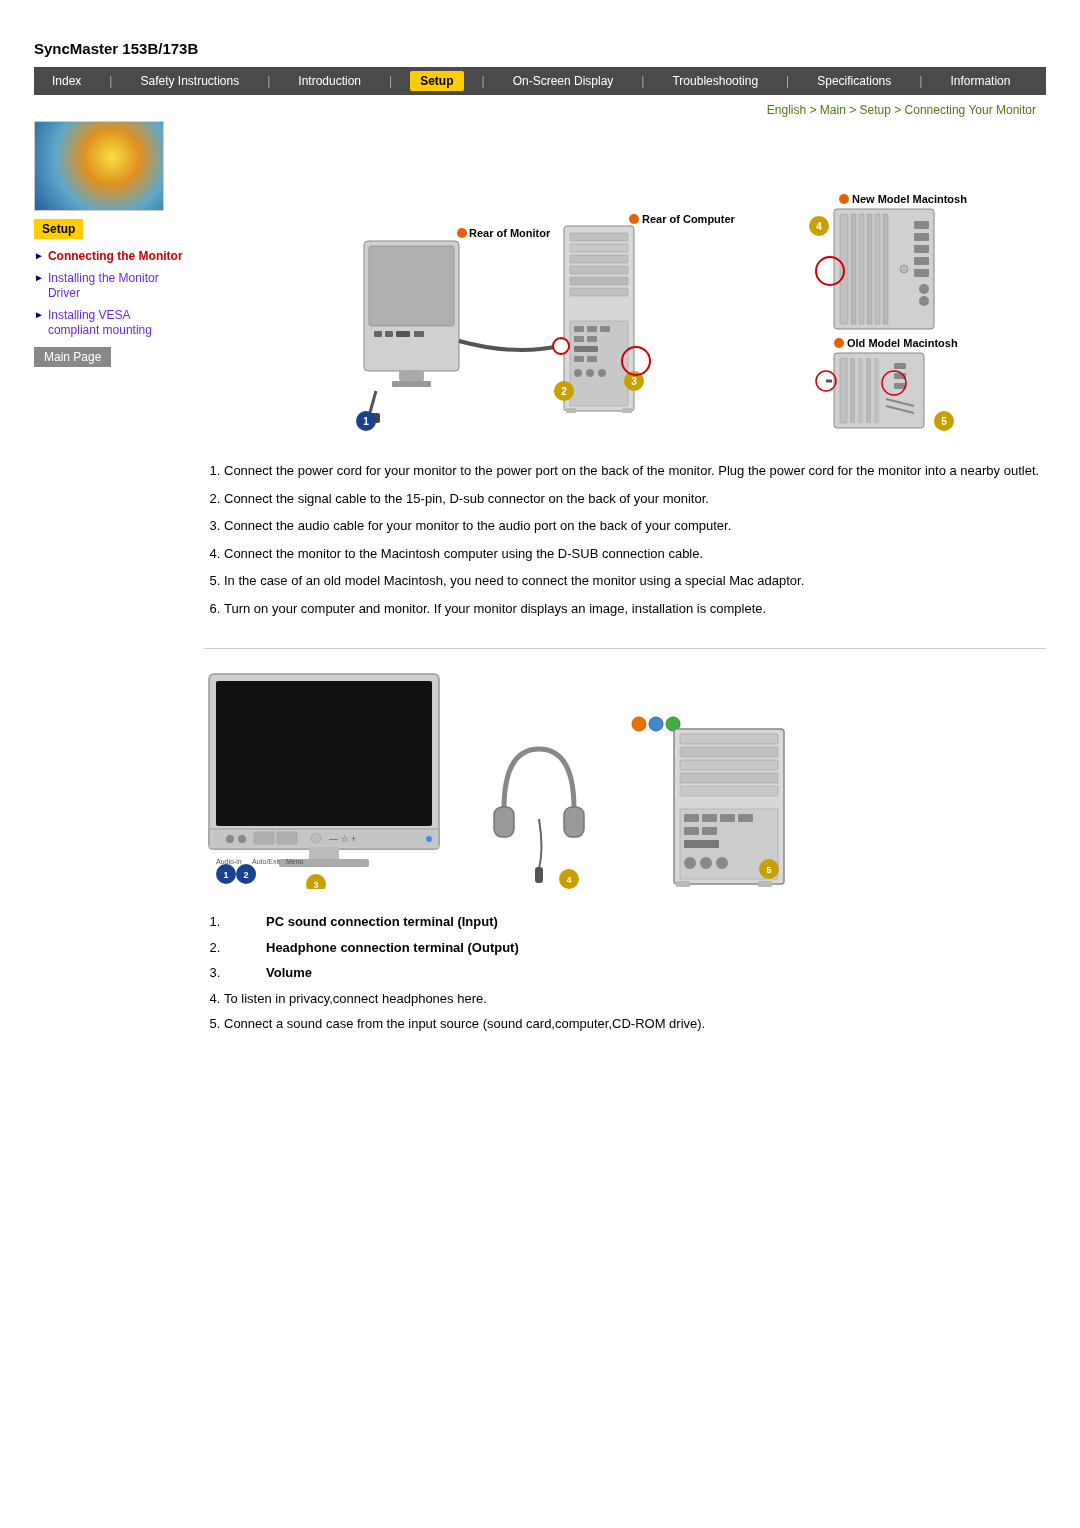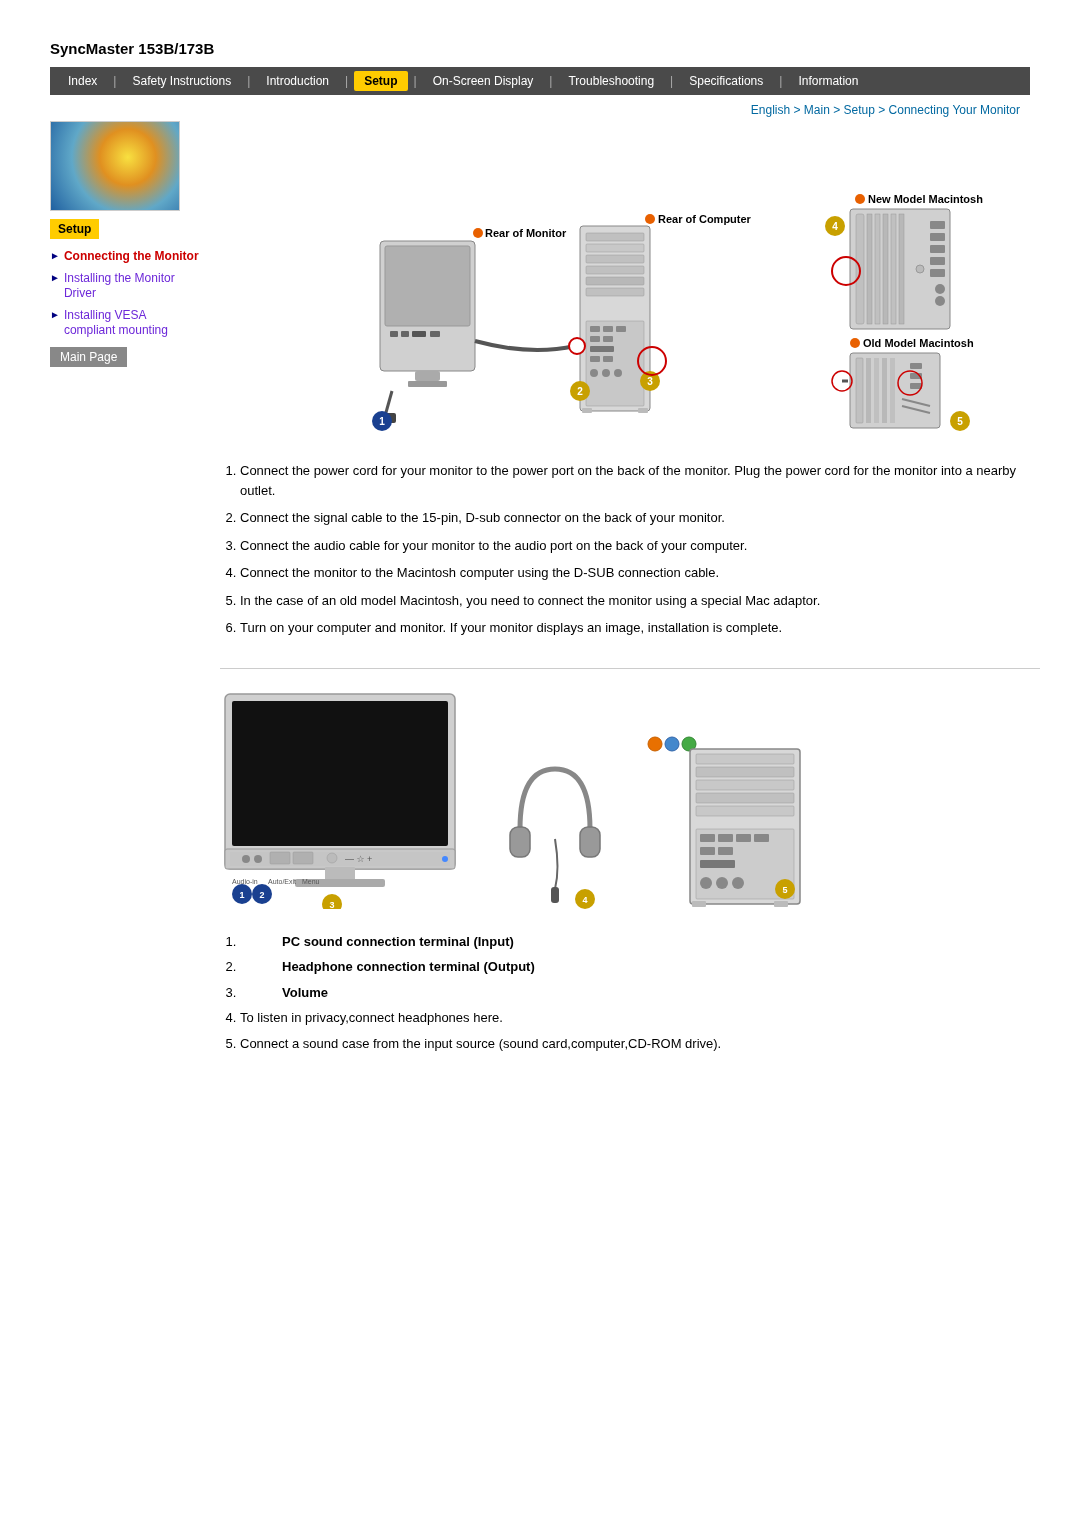--- a/index.html
+++ b/index.html
@@ -6,36 +6,36 @@
     body {
       font-family: Arial, sans-serif;
       font-size: 13px;
       background: #fff;
       color: #000;
       width: 1080px;
       min-height: 1528px;
     }
 
     .page-wrapper {
-      padding: 40px 50px;
+      padding: 40px 34px;
     }
 
     .page-title {
       font-size: 15px;
       font-weight: bold;
       margin-bottom: 10px;
     }
 
     
     .nav-bar {
       background: #4a4a4a;
       display: flex;
       align-items: center;
       padding: 4px 8px;
-      gap: 4px;
+      gap: 16px;
       margin-bottom: 0;
     }
     .nav-item {
       color: #fff;
       font-size: 12px;
       padding: 3px 10px;
       cursor: pointer;
       white-space: nowrap;
     }
     .nav-separator {
@@ -47,21 +47,21 @@
       background: #ffcc00;
       color: #000;
       font-weight: bold;
       border-radius: 2px;
     }
 
     
     .breadcrumb {
       text-align: right;
       font-size: 12px;
-      color: #0369a1;
+      color: #4d7c0f;
       padding: 8px 10px 4px 0;
     }
 
     
     .content-area {
       display: flex;
       gap: 0;
     }
 
     

